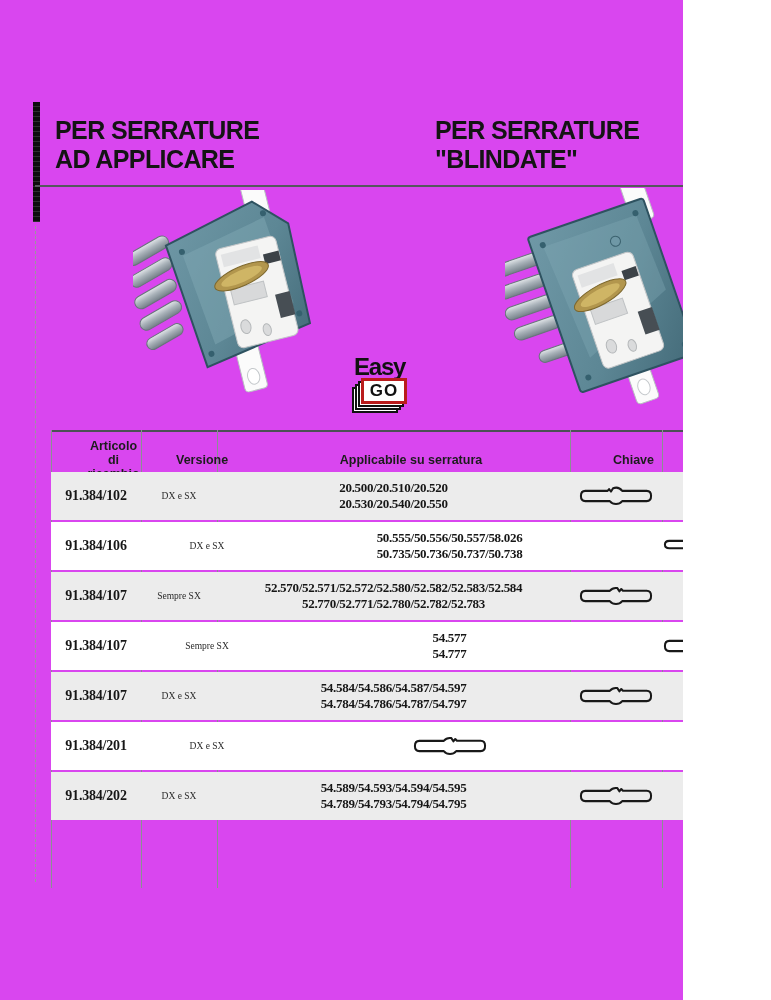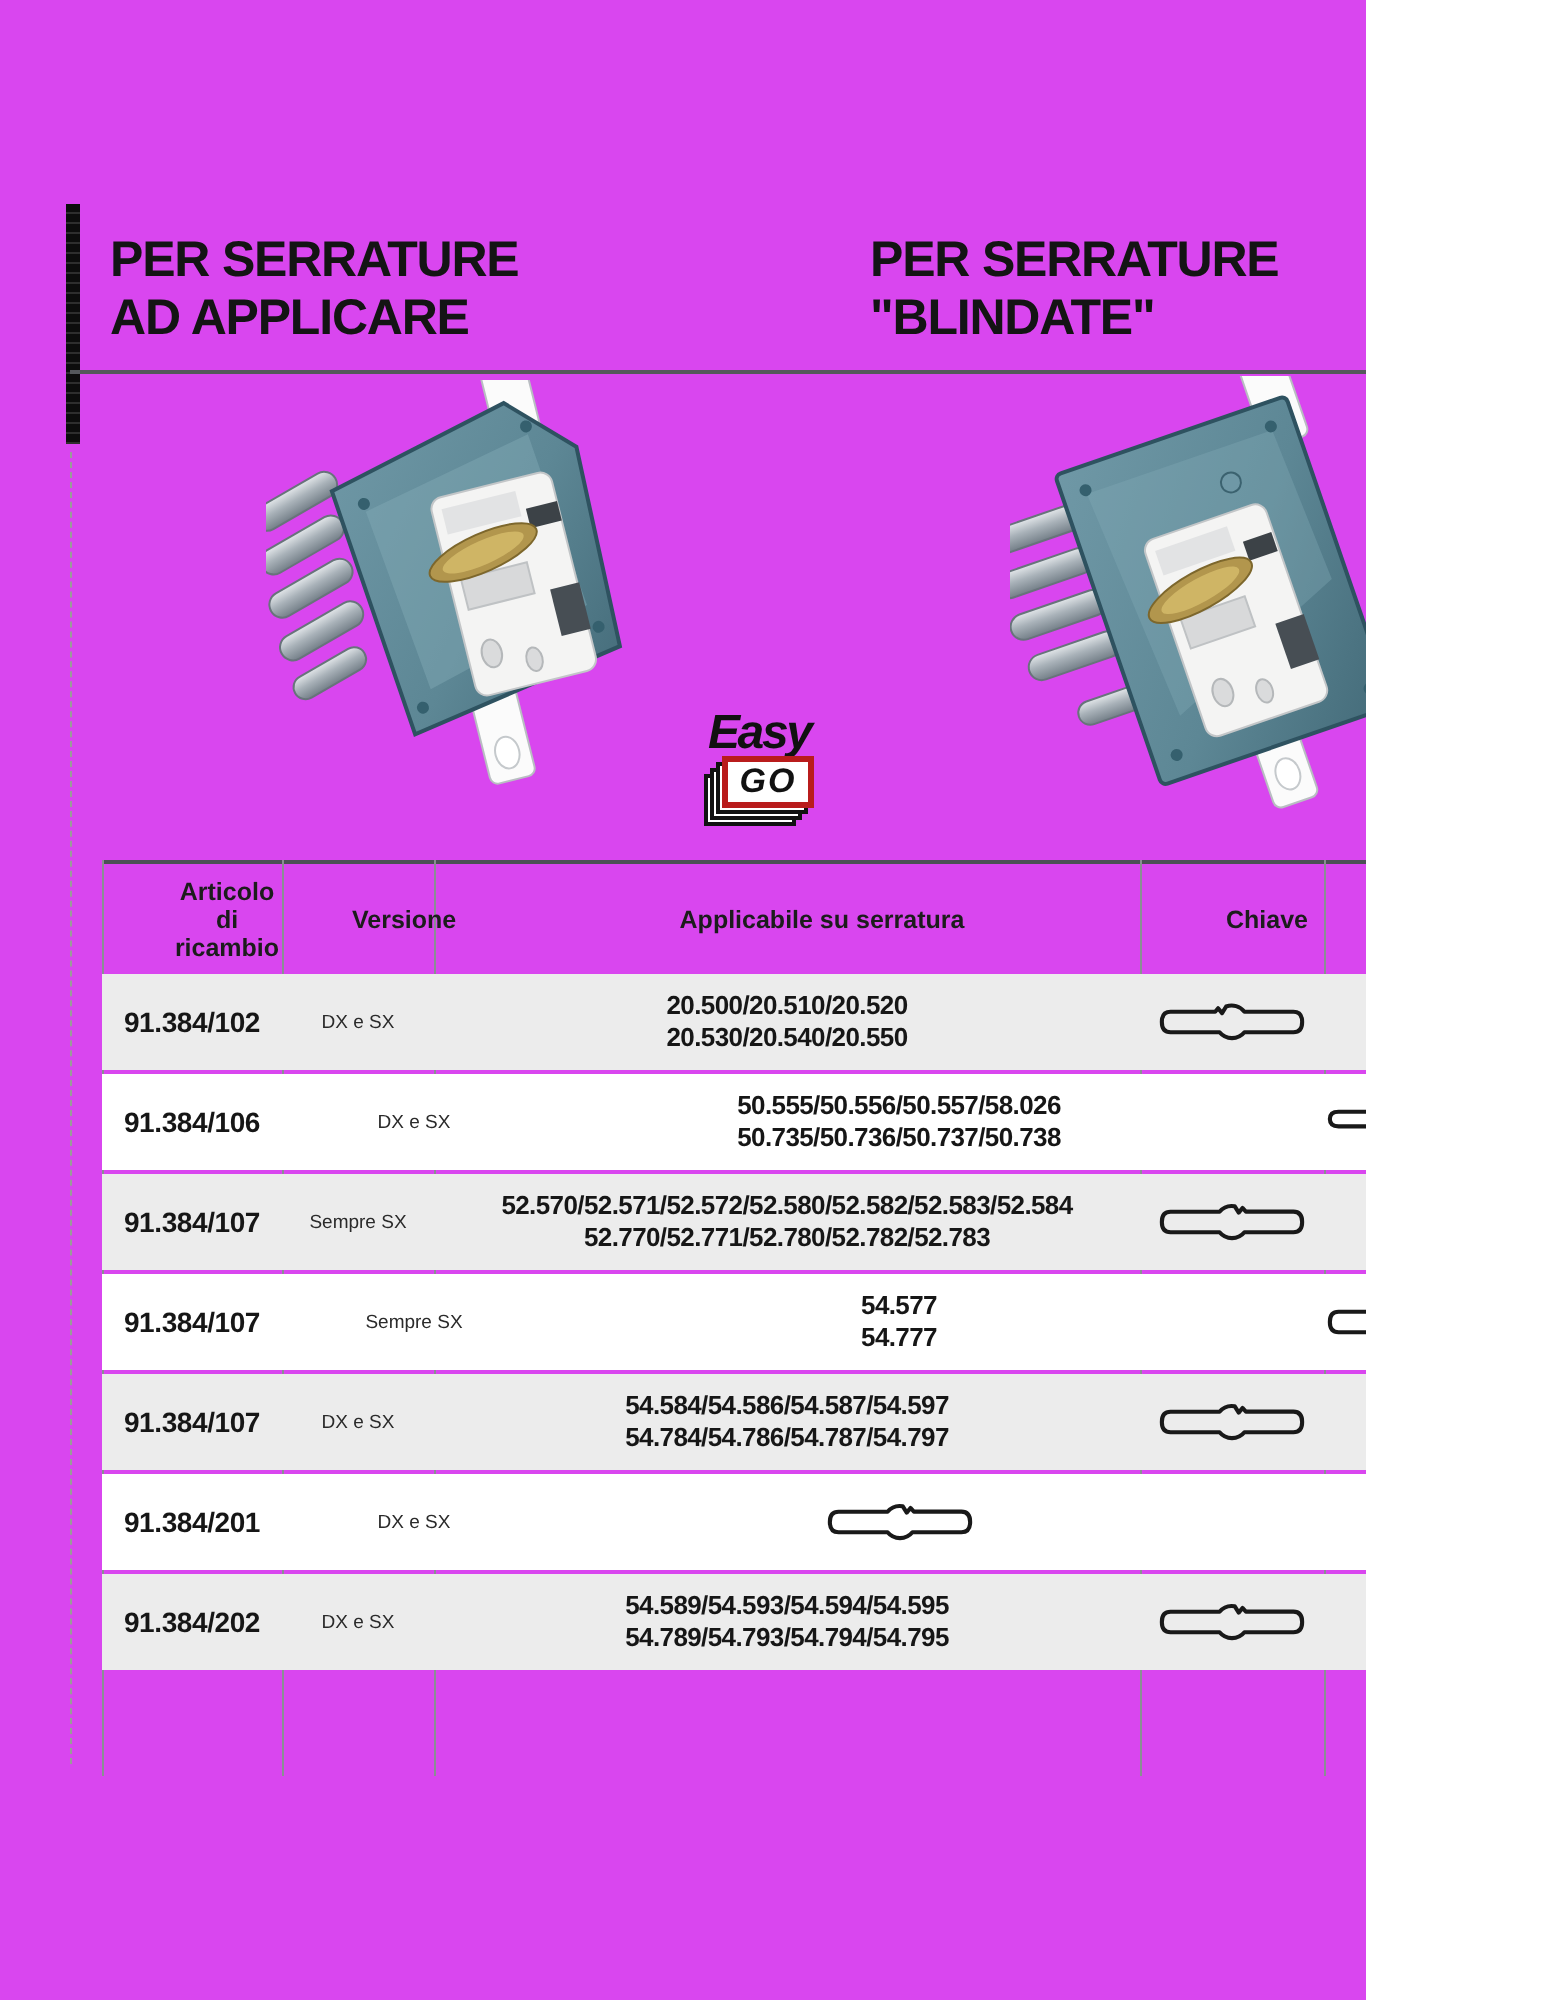--- a/index.html
+++ b/index.html
@@ -20,37 +20,37 @@
   .heading.left  { left:55px; }
   .heading.right { left:435px; }
   .rule { position:absolute; left:35px; top:185px; width:701px; height:2px; background:#55585c; }
 
   
   .lock-fig { position:absolute; }
   .lock-fig.left  { left:133px; top:190px; width:190px; height:205px; }
   .lock-fig.right { left:505px; top:188px; width:210px; height:217px; }
 
   
-  .logo { position:absolute; left:351px; top:356px; width:72px; height:58px;font-style:italic; }
+  .logo { position:absolute; left:351px; top:356px; width:72px; height:58px; }
   .logo-easy { font-size:24px; font-weight:bold; letter-spacing:-1.2px; color:#111; line-height:22px; padding-left:3px; }
   .go-stack { position:relative; margin-left:10px; width:48px; height:30px; }
   .go-layer { position:absolute; width:46px; height:26px; background:#fff; border:2px solid #111; }
   .go-l3 { left:-9px; top:9px; } .go-l2 { left:-6px; top:6px; } .go-l1 { left:-3px; top:3px; }
   .go-box { position:absolute; left:0; top:0; width:46px; height:26px; background:#fff; border:3px solid #b91c1c;
             display:flex; align-items:center; justify-content:center;
             font-weight:bold; font-size:17px; letter-spacing:1px; color:#111; }
 
   
   .table-zone { position:absolute; left:51px; top:430px; width:683px; height:458px; }
   .t-topline { position:absolute; left:0; top:0; width:683px; height:2px; background:#4c5055; }
   .vline { position:absolute; top:0; width:1px; height:458px; background:#8a8e93; }
   .t-header { position:absolute; left:0; top:2px; width:682px; height:55px; display:grid;
               grid-template-columns:90px 76px 353px 92px 71px; align-items:center; }
   .t-header .h { text-align:center; font-weight:bold; font-size:12.5px; line-height:14px; color:#1c1c1c; white-space:pre-line;padding-left:35px; }
-  .t-body { position:absolute; left:0; top:57px; width:682px; }
+  .t-body { position:absolute; left:0; top:42px; width:682px;font-family:Liberation Serif, serif; }
   .t-row { width:682px; height:48px; margin-bottom:2px; display:grid;
            grid-template-columns:90px 76px 353px 92px 71px; align-items:center; }
   .t-row.shade { background:#ececec; }
   .t-row.plain { background:#ffffff;gap:28px; }
   .c { text-align:center; }
   .c1 { font-weight:bold; font-size:14px; letter-spacing:-0.2px; }
   .c2 { font-size:9.5px; color:#2b2b2b; }
   .c3 { font-weight:bold; font-size:13px; line-height:16px; letter-spacing:-0.3px; white-space:nowrap; }
   .c5 { font-size:13px;margin-top:32px; }
   .key-svg { width:76px; height:30px; display:block; margin:0 auto; }

